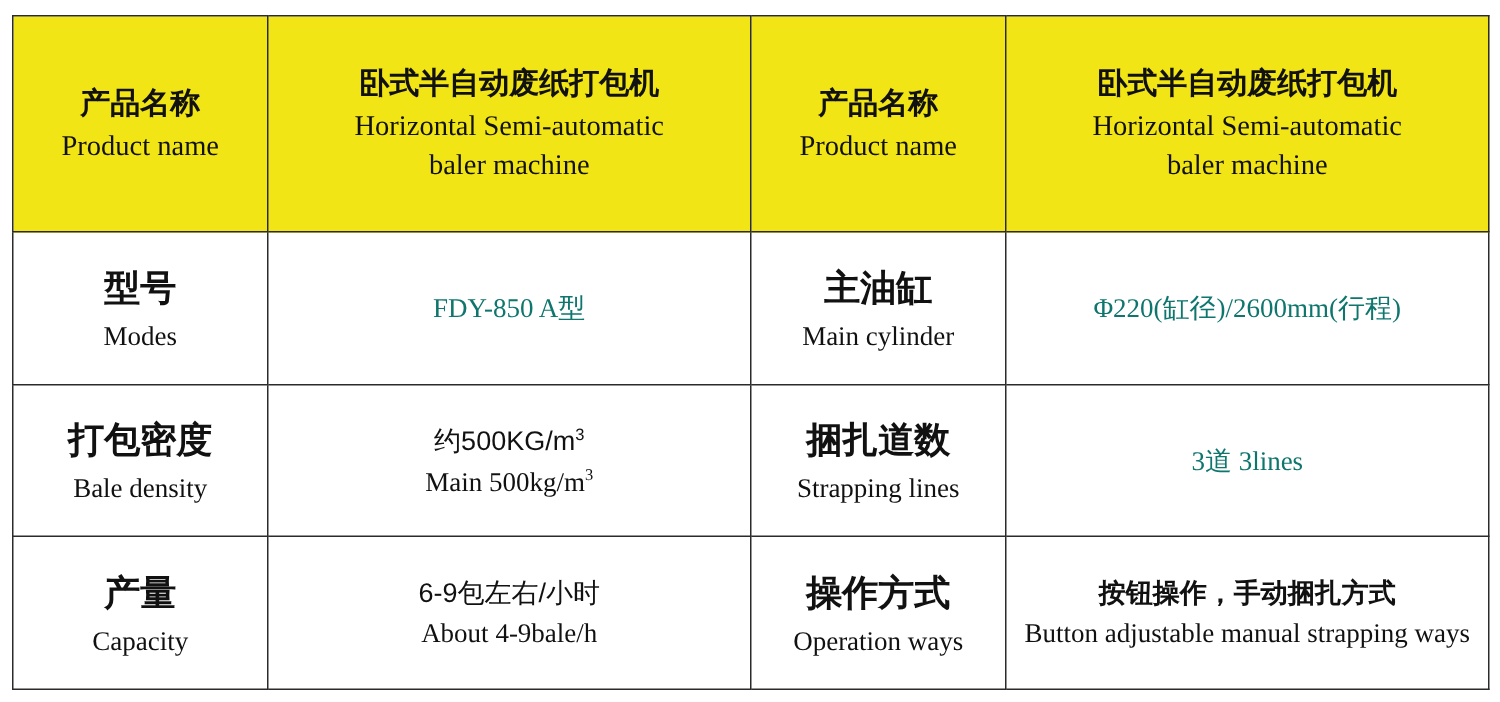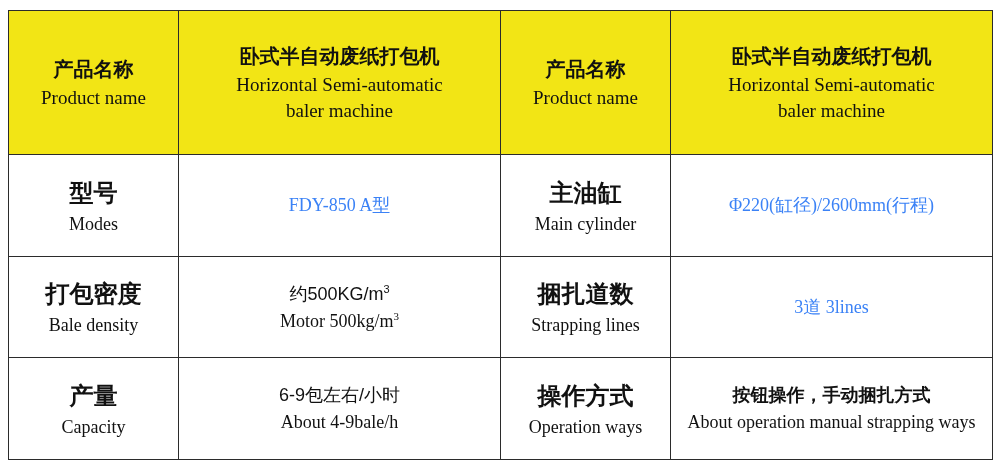--- a/index.html
+++ b/index.html
@@ -66,21 +66,21 @@
   }
   .head-row .en {
     font-size: 19px;
   }
   .head-row .en.line2 {
     margin-top: -2px;
   }
   .single {
     font-family: "Liberation Serif", serif;
     font-size: 18px;
-    color: #3b82f6;
+    color: #0f766e;
     display: block;
     line-height: 1.5;
   }
   .value-cn {
     font-family: "Liberation Sans", sans-serif;
     font-weight: normal;
     font-size: 18px;
     color: #111111;
     display: block;
     line-height: 1.5;
@@ -145,21 +145,21 @@
       </tr>
 
 
       <tr class="body-row">
         <td>
           <span class="cn">打包密度</span>
           <span class="en">Bale density</span>
         </td>
         <td>
           <span class="value-cn"><span>约500KG/m</span><sup class="unit">3</sup></span>
-          <span class="en"><span>Motor 500kg/m</span><sup class="unit">3</sup></span>
+          <span class="en"><span>Main 500kg/m</span><sup class="unit">3</sup></span>
         </td>
         <td>
           <span class="cn">捆扎道数</span>
           <span class="en">Strapping lines</span>
         </td>
         <td>
           <span class="single">3道 3lines</span>
         </td>
       </tr>
 
@@ -171,18 +171,18 @@
         <td>
           <span class="value-cn">6-9包左右/小时</span>
           <span class="en">About 4-9bale/h</span>
         </td>
         <td>
           <span class="cn">操作方式</span>
           <span class="en">Operation ways</span>
         </td>
         <td>
           <span class="value-cn bold">按钮操作，手动捆扎方式</span>
-          <span class="en">About operation manual strapping ways</span>
+          <span class="en">Button adjustable manual strapping ways</span>
         </td>
       </tr>
     </tbody>
   </table>
 </div>
 
 </body></html>

